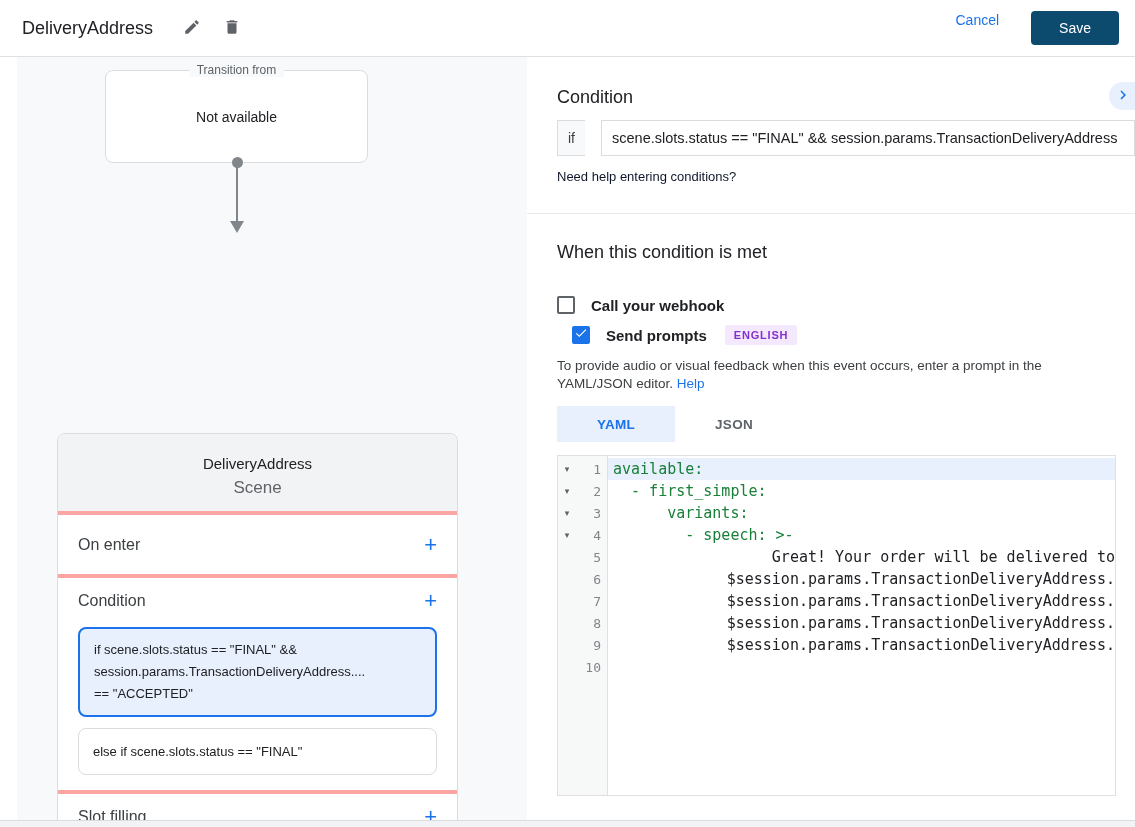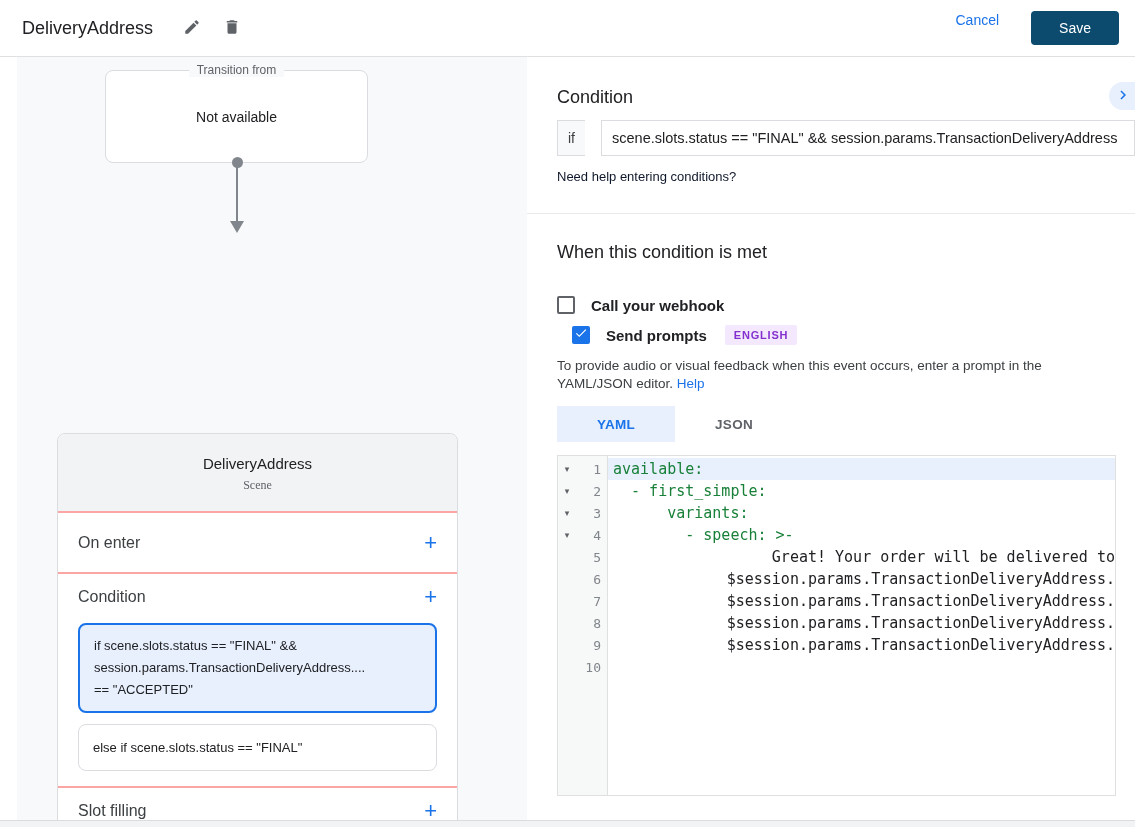--- a/index.html
+++ b/index.html
@@ -42,22 +42,22 @@
   .conn-arrow{position:absolute;left:1px;top:64px;width:0;height:0;
     border-left:7px solid transparent;border-right:7px solid transparent;border-top:12px solid #80868b;}
   
   .scene-card{
     position:absolute;top:188px;left:20px;width:401px;height:577px;box-sizing:border-box;
     background:#fff;border:1px solid #dadce0;border-radius:8px;overflow:hidden;
   }
   .scene-card-wrap{position:absolute;top:188px;left:20px;width:401px;height:577px;}
   .scene-head{background:#f1f3f4;height:77px;border-radius:8px 8px 0 0;text-align:center;box-sizing:border-box;padding-top:21px;}
   .scene-name{font-size:15px;color:#202124;}
-  .scene-type{font-size:12px;color:#5f6368;margin-top:6px;font-family:Liberation Serif, serif;}
-  .sec{border-top:2px solid #fca5a5;gap:24px;}
+  .scene-type{font-size:17px;color:#5f6368;margin-top:6px;}
+  .sec{border-top:4px solid #fca5a5;gap:24px;}
   .sec-row{display:flex;align-items:center;justify-content:space-between;padding:0 20px;}
   .sec-label{font-size:16px;color:#3c4043;}
   .add-btn{background:none;border:none;color:#1a73e8;font-size:22px;font-weight:400;cursor:pointer;
     line-height:22px;padding:0;font-family:inherit;}
   .row-onenter{height:59px;}
   .sec-header{height:46px;display:flex;align-items:center;justify-content:space-between;padding:0 20px;}
   .cond-card{
     margin:3px 20px 0 20px;background:#e8f0fe;border:2px solid #1a73e8;border-radius:8px;
     padding:10px 14px;font-size:13px;line-height:22px;color:#202124;cursor:pointer;
   }

